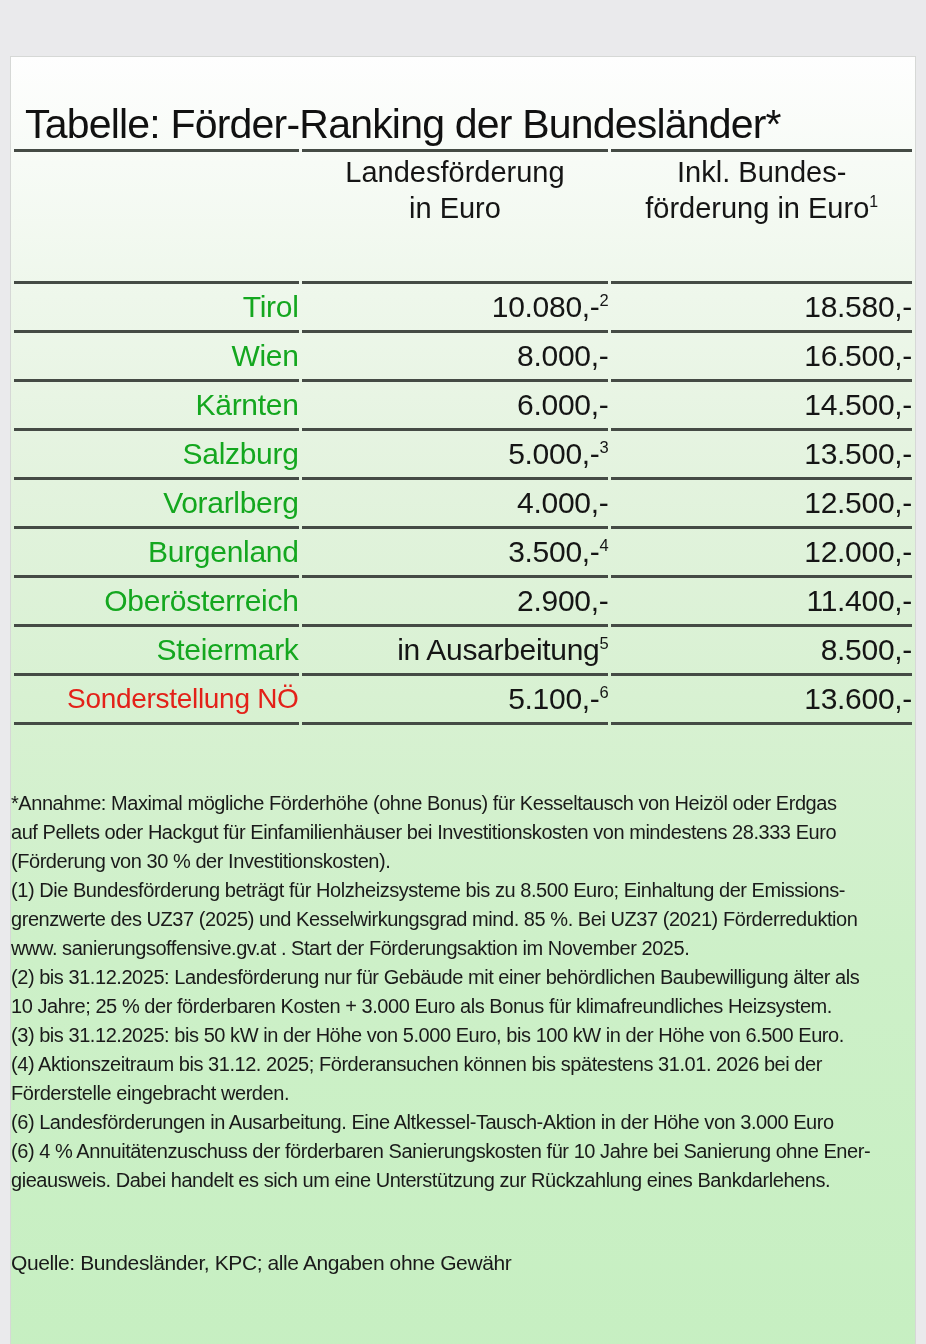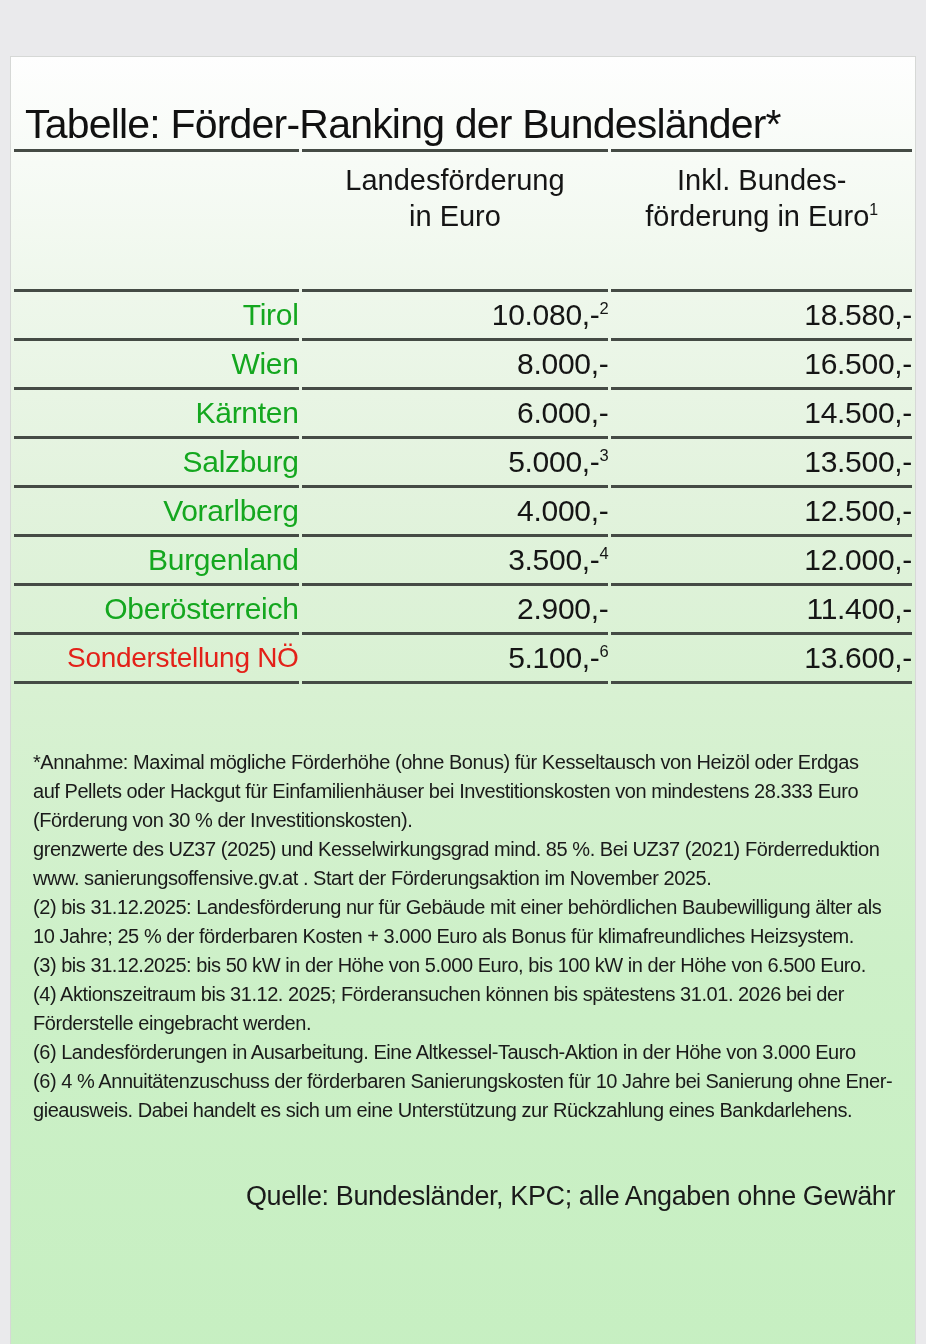--- a/index.html
+++ b/index.html
@@ -52,21 +52,21 @@
   }
   table.ranking th, table.ranking td {
     padding: 0;
     font-weight: normal;
   }
   table.ranking thead th {
     border-top: 3px solid #454b45;
     border-bottom: 3px solid #454b45;
     height: 127px;
     vertical-align: top;
-    padding-top: 10px;
+    padding-top: 2px;
     font-size: 29px;
     line-height: 36px;
     text-align: center;
   }
   table.ranking tbody td {
     border-bottom: 3px solid #454b45;
     height: 46px;
     text-align: right;
     vertical-align: middle;
     font-size: 30px;
@@ -75,32 +75,30 @@
   }
   td.state.green { color: #14a71f; }
   td.state.red   { color: #e32119; font-size: 28px; }
   sup {
     font-size: 0.55em;
     line-height: 0;
     vertical-align: super;
   }
   .footnotes {
     margin-top: 64px;
-    padding-left: 22px;
     font-size: 20px;
     letter-spacing: -0.45px;
     line-height: 29px;
     color: #1a1a1a;
   }
   .fn-line { white-space: nowrap; }
   .source {
     margin-top: 56px;
     padding-right: 20px;
-    text-align: right;
-    font-size: 27px;
+    font-size: 21px;
     letter-spacing: -0.4px;
     color: #1a1a1a;
   }
 </style>
 </head>
 <body>
 
 <div class="sheet">
 
   <div class="title-bar">
@@ -156,31 +154,37 @@
         <td class="state green">Burgenland</td>
         <td class="val"><span>3.500,-</span><sup>4</sup></td>
         <td class="val">12.000,-</td>
       </tr>
       <tr>
         <td class="state green">Oberösterreich</td>
         <td class="val"><span>2.900,-</span><sup></sup></td>
         <td class="val">11.400,-</td>
       </tr>
       <tr>
+        <td class="state green">Steiermark</td>
+        <td class="val"><span>in Ausarbeitung</span><sup>5</sup></td>
+        <td class="val">8.500,-</td>
+      </tr>
+      <tr>
         <td class="state red">Sonderstellung NÖ</td>
         <td class="val"><span>5.100,-</span><sup>6</sup></td>
         <td class="val">13.600,-</td>
       </tr>
     </tbody>
   </table>
 
   <div class="footnotes">
     <div class="fn-line">*Annahme: Maximal mögliche Förderhöhe (ohne Bonus) für Kesseltausch von Heizöl oder Erdgas</div>
     <div class="fn-line">auf Pellets oder Hackgut für Einfamilienhäuser bei Investitionskosten von mindestens 28.333 Euro</div>
     <div class="fn-line">(Förderung von 30 % der Investitionskosten).</div>
+    <div class="fn-line">(1) Die Bundesförderung beträgt für Holzheizsysteme bis zu 8.500 Euro; Einhaltung der Emissions-</div>
     <div class="fn-line">grenzwerte des UZ37 (2025) und Kesselwirkungsgrad mind. 85 %. Bei UZ37 (2021) Förderreduktion</div>
     <div class="fn-line">www. sanierungsoffensive.gv.at . Start der Förderungsaktion im November 2025.</div>
     <div class="fn-line">(2) bis 31.12.2025: Landesförderung nur für Gebäude mit einer behördlichen Baubewilligung älter als</div>
     <div class="fn-line">10 Jahre; 25 % der förderbaren Kosten + 3.000 Euro als Bonus für klimafreundliches Heizsystem.</div>
     <div class="fn-line">(3) bis 31.12.2025: bis 50 kW in der Höhe von 5.000 Euro, bis 100 kW in der Höhe von 6.500 Euro.</div>
     <div class="fn-line">(4) Aktionszeitraum bis 31.12. 2025; Förderansuchen können bis spätestens 31.01. 2026 bei der</div>
     <div class="fn-line">Förderstelle eingebracht werden.</div>
     <div class="fn-line">(6) Landesförderungen in Ausarbeitung. Eine Altkessel-Tausch-Aktion in der Höhe von 3.000 Euro</div>
     <div class="fn-line">(6) 4 % Annuitätenzuschuss der förderbaren Sanierungskosten für 10 Jahre bei Sanierung ohne Ener-</div>
     <div class="fn-line">gieausweis. Dabei handelt es sich um eine Unterstützung zur Rückzahlung eines Bankdarlehens.</div>

